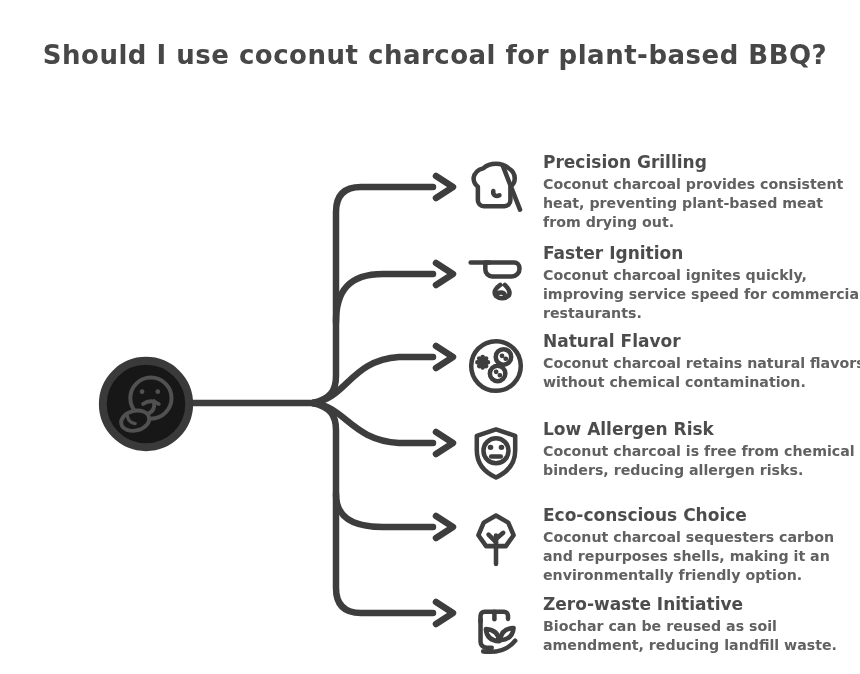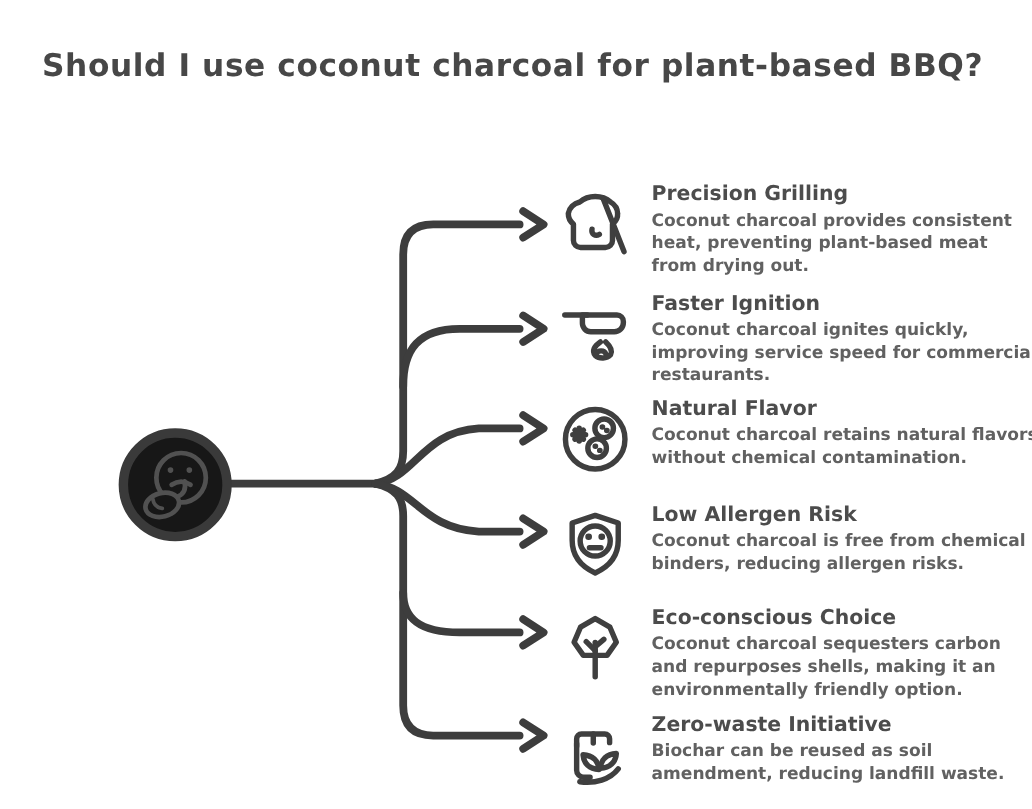--- a/index.html
+++ b/index.html
@@ -3,21 +3,21 @@
 <meta charset="utf-8">
 <style>
   html,body{margin:0;padding:0;background:#ffffff;}
   body{
     width:860px;height:674px;position:relative;overflow:hidden;
     font-family:"DejaVu Sans","Liberation Sans",sans-serif;
   }
   .canvas{position:absolute;inset:0;width:860px;height:674px;}
   .page-title{
     position:absolute;left:35px;top:40px;width:800px;
-    font-size:26px;font-weight:bold;letter-spacing:.5px;color:#474747;
+    font-size:26px;font-weight:bold;letter-spacing:.5px;color:#474747;text-align:center;
   }
   .connectors{position:absolute;left:0;top:0;}
   .center-node{position:absolute;left:92px;top:350px;width:108px;height:108px;}
   .branch-item{position:absolute;display:flex;align-items:flex-start;}
   .branch-icon{flex:0 0 auto;width:64px;height:72px;margin-right:15px;}
   .branch-icon svg{width:64px;height:72px;}
   .branch-text{width:322px;}
   .branch-title{
     font-size:17px;font-weight:bold;color:#4c4c4c;line-height:22px;margin:0 0 2px 0;
   }

